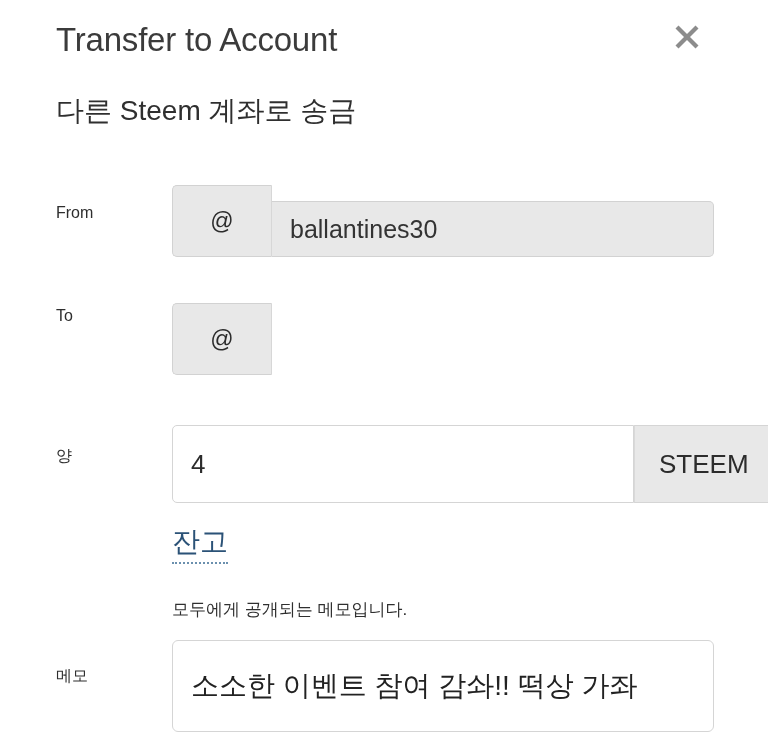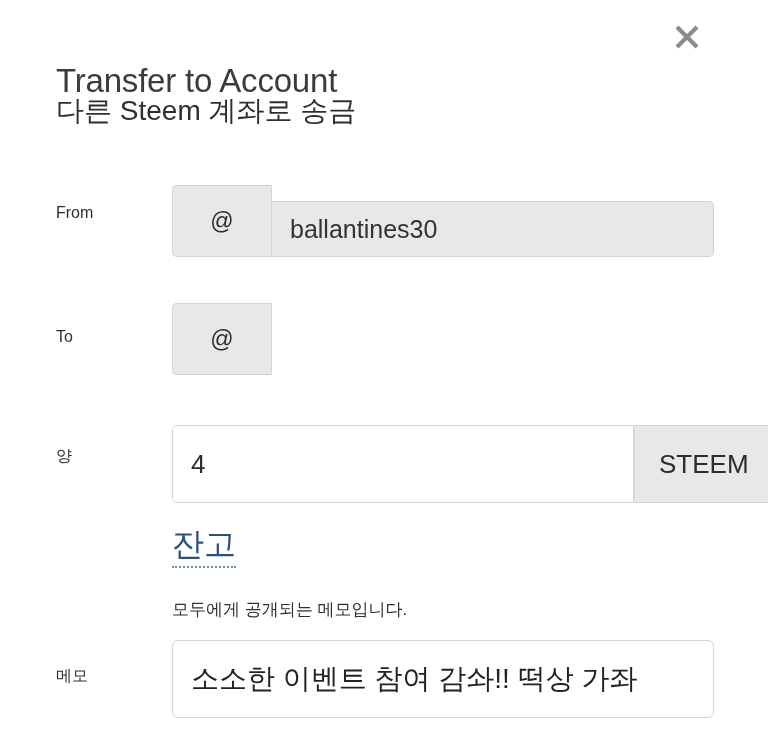--- a/index.html
+++ b/index.html
@@ -32,21 +32,20 @@
   .dialog-title {
     position: absolute;
     left: 56px;
     top: 22px;
     font-size: 33px;
     font-weight: 400;
     letter-spacing: -0.2px;
     color: #3b3b3b;
     white-space: nowrap;
     line-height: 1.1;
-    margin-top: 41px;
   }
   .dialog-subtitle {
     position: absolute;
     left: 56px;
     top: 93px;
     font-size: 28px;
     font-weight: 400;
     color: #2f2f2f;
     white-space: nowrap;
     line-height: 1.25;
@@ -163,21 +162,21 @@
     color: #2c2c2c;
     box-sizing: border-box;
     white-space: nowrap;
   }
 
   
   .balance-link {
     position: absolute;
     left: 172px;
     top: 527px;
-    font-size: 32px;
+    font-size: 28px;
     color: #2b5277;
     text-decoration: none;
     border-bottom: 2px dotted #6b90ae;
     padding-bottom: 4px;
     cursor: pointer;
     line-height: 1.1;
   }
 
   
   .memo-hint {
@@ -188,21 +187,21 @@
     color: #2f2f2f;
     white-space: nowrap;
     line-height: 1.2;
   }
 
   .memo-input {
     position: absolute;
     left: 172px;
     top: 640px;
     width: 542px;
-    height: 78px;
+    height: 92px;
     border: 1px solid #d5d5d5;
     border-radius: 6px;
     background: #ffffff;
     font-family: "Liberation Sans", sans-serif;
     font-size: 28px;
     color: #222222;
     padding: 0 18px;
     box-sizing: border-box;
     outline: none;
   }
@@ -227,21 +226,21 @@
 
   <div class="form-row">
     <div class="field-label" style="top:205px">From</div>
     <div class="input-group" style="top:185px">
       <div class="input-prefix">@</div>
       <input class="input-control is-disabled" type="text" disabled="" value="ballantines30" style="">
     </div>
   </div>
 
   <div class="form-row">
-    <div class="field-label" style="top:329px">To</div>
+    <div class="field-label" style="top:308px">To</div>
     <div class="input-group" style="top:303px">
       <div class="input-prefix">@</div>
     </div>
   </div>
 
   <div class="form-row">
     <div class="field-label" style="top:448px">양</div>
     <div class="amount-group" style="top:425px">
       <input class="amount-input" type="text" value="4" style="">
       <div class="amount-suffix">STEEM</div>

